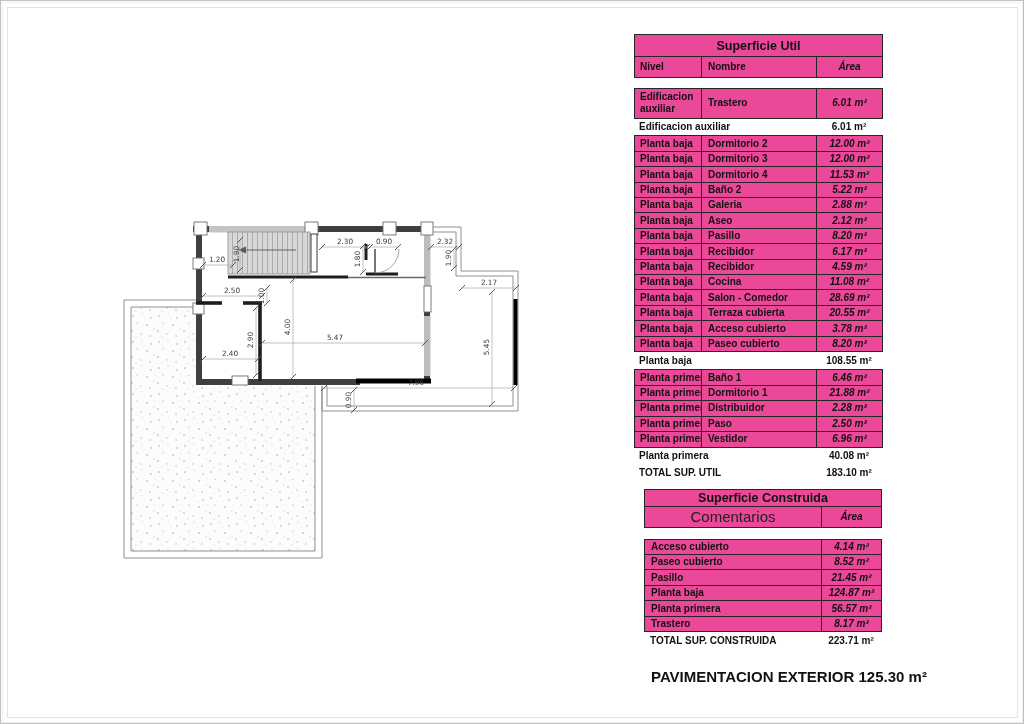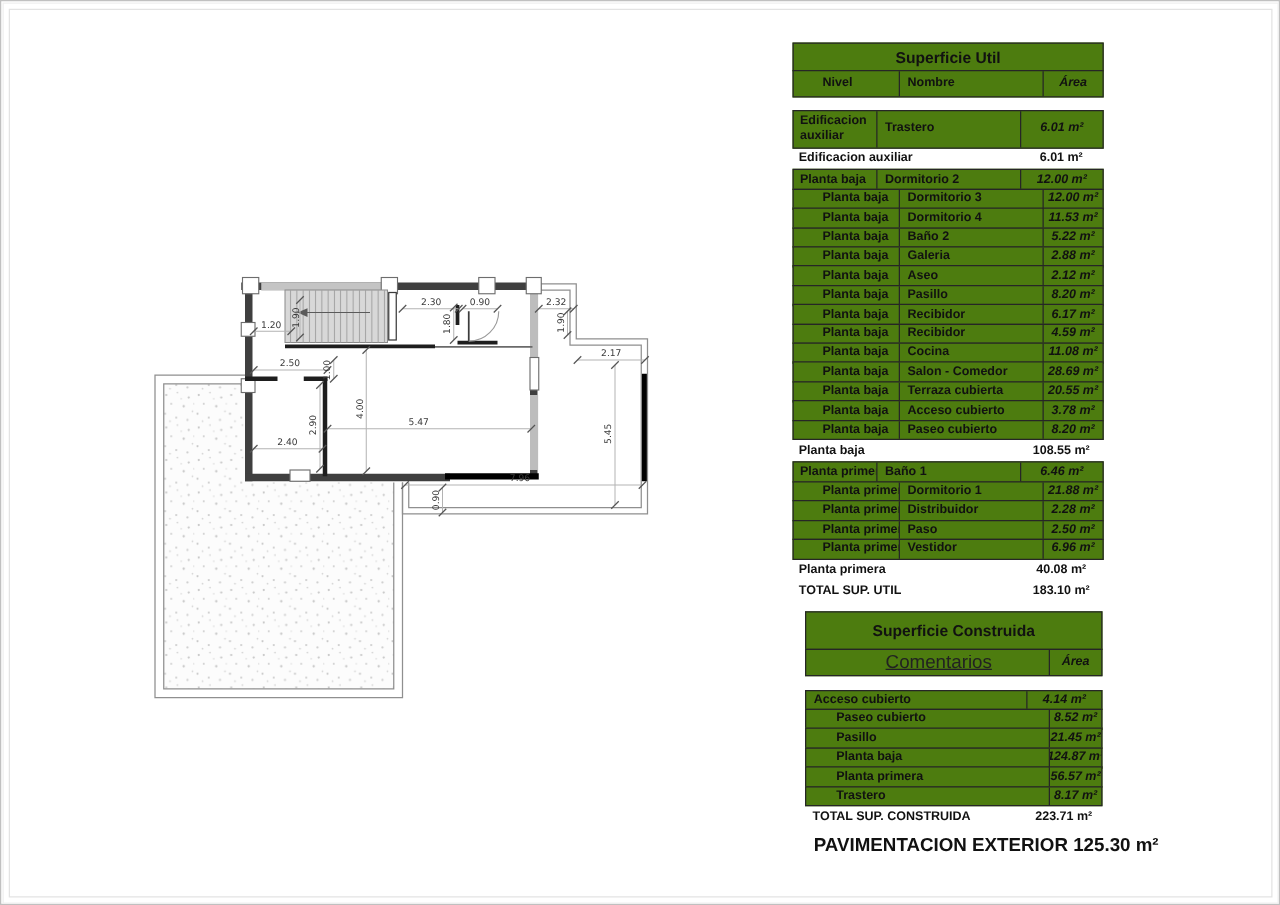--- a/index.html
+++ b/index.html
@@ -7,22 +7,22 @@
         font-family:"Liberation Sans",sans-serif;color:#111;overflow:hidden;
         box-shadow:0 0 0 1px #c0c0c0 inset;}
   .frame{position:absolute;left:7px;top:7px;width:1009px;height:709px;
          border:1px solid #e3e3e3;pointer-events:none;}
   .frame2{position:absolute;left:2px;top:2px;width:1019px;height:719px;
          border:1px solid #efefef;pointer-events:none;}
 
   
   .table{position:absolute;font-weight:bold;font-size:10px;}
   .trow{display:flex;align-items:center;box-sizing:border-box;height:16.8px;line-height:12px;}
-  .b{border:1.4px solid #262626;background:#4d7c0f;}
-  .b + .b{margin-top:-1.4px;padding-left:18px;}
+  .b{border:1.4px solid #262626;background:#ec4899;}
+  .b + .b{margin-top:-1.4px;}
   .s{border:none;}
   .tgap{height:10px;}
   .c{box-sizing:border-box;overflow:hidden;white-space:nowrap;}
   .c1{width:66px;padding-left:5px;}
   .c2{width:115px;padding-left:6px;border-left:1.4px solid #262626;align-self:stretch;display:flex;align-items:center;}
   .c3{flex:1;text-align:center;border-left:1.4px solid #262626;align-self:stretch;display:flex;align-items:center;justify-content:center;font-style:italic;}
   .c1s{width:181px;padding-left:5px;}
   .c3s{flex:1;text-align:center;display:flex;align-items:center;justify-content:center;}
   .title-row{justify-content:center;font-size:12.5px;}
   .tworow{height:31px;}
@@ -328,21 +328,21 @@
       <div class="c c1s">Planta primera</div>
       <div class="c c3s">40.08 m²</div>
     </div>
     <div class="trow s">
       <div class="c c1s">TOTAL SUP. UTIL</div>
       <div class="c c3s">183.10 m²</div>
     </div>
   </div>
 
   <div class="table t2" style="left:644px;top:489px;width:238px">
-    <div class="trow b title-row" style="height:31px">
+    <div class="trow b title-row" style="height:18px">
       <span>Superficie Construida</span>
     </div>
     <div class="trow b" style="height:22px">
       <div class="c c1 normalw" style="text-align:center;padding-left:0">Comentarios</div>
       <div class="c c3">Área</div>
     </div>
     <div class="tgap" style="height:11px"></div>
 
     <div class="trow b">
       <div class="c c1">Acceso cubierto</div>

